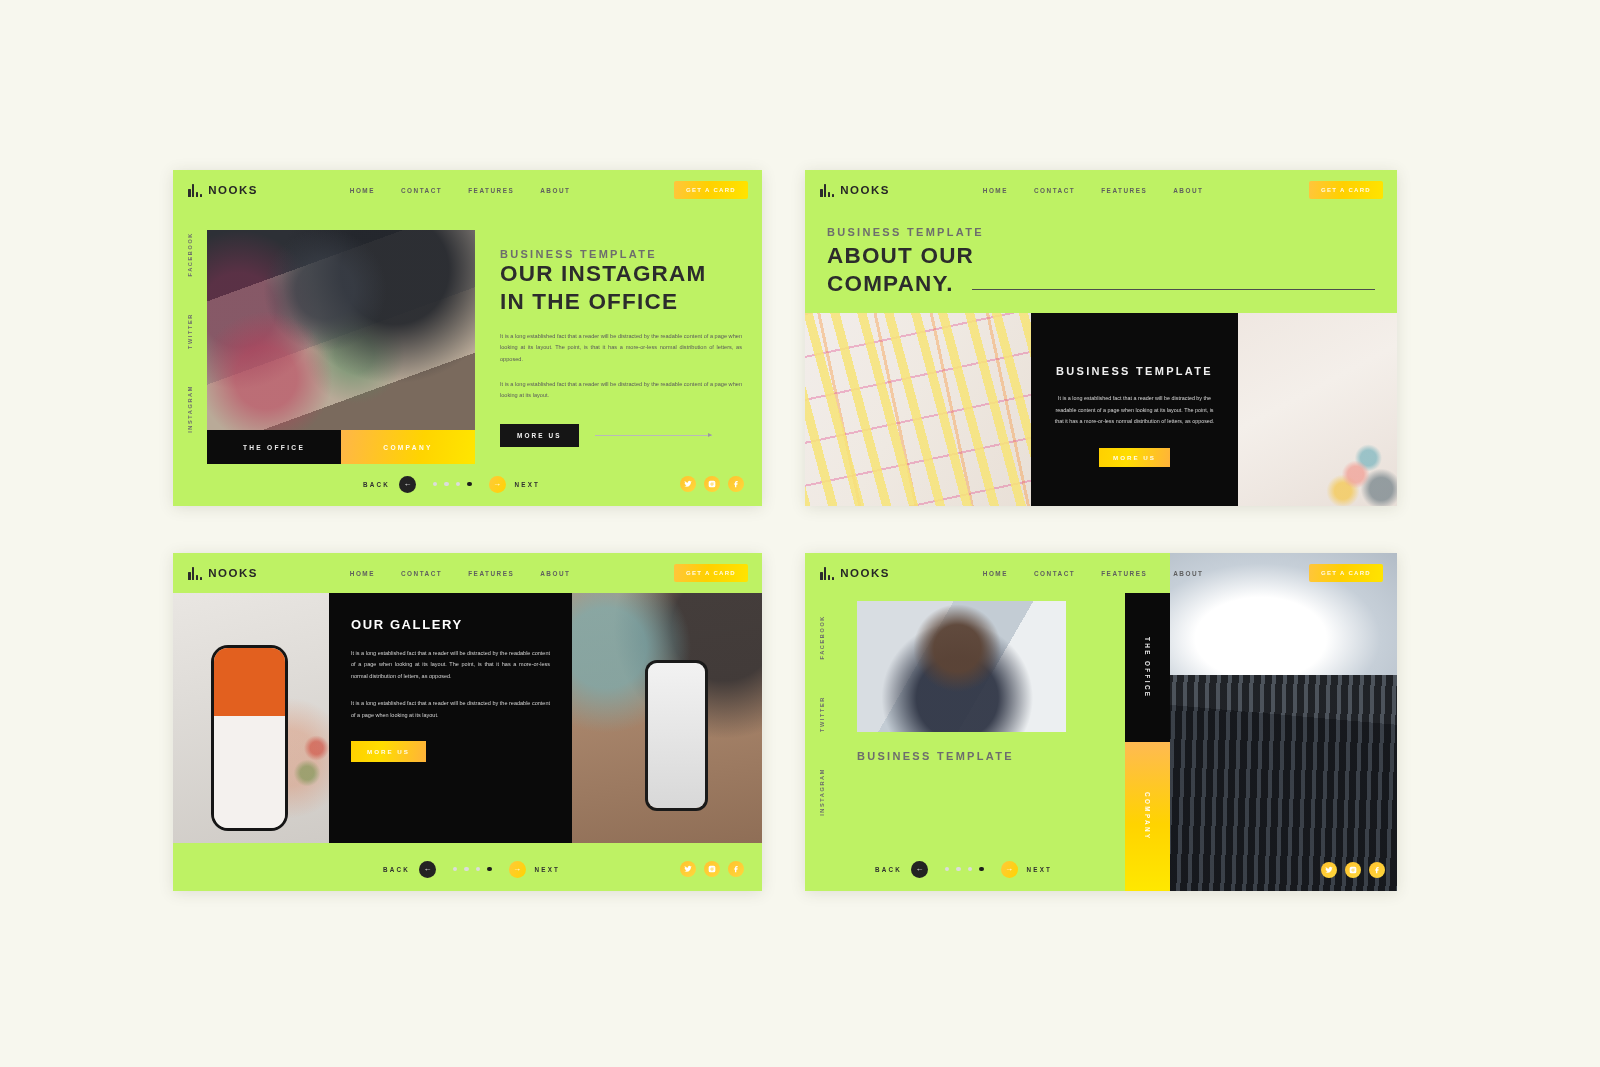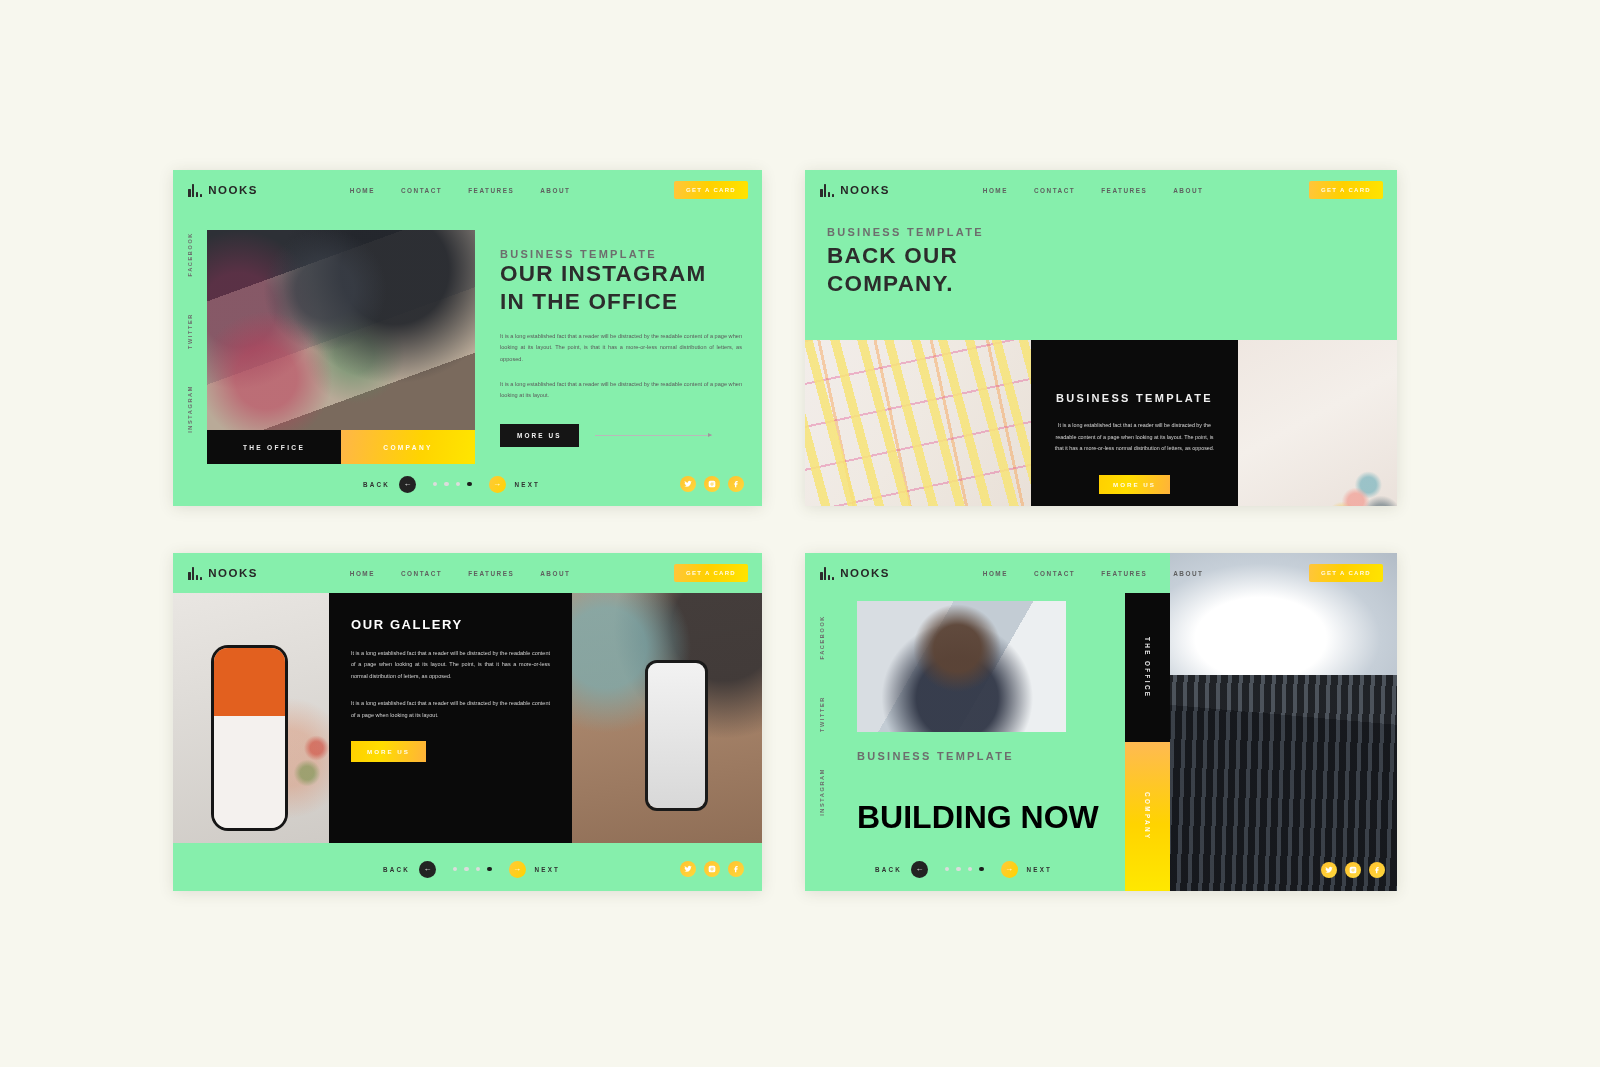--- a/index.html
+++ b/index.html
@@ -7,21 +7,21 @@
     width: 1600px; height: 1067px;
     background: #f7f7ee;
     font-family: "Liberation Sans", sans-serif;
     overflow: hidden;
   }
   .canvas { position: relative; width: 1600px; height: 1067px; }
 
   
   .slide {
     position: absolute;
-    background: #86efac;
+    background: #bef264;
     box-shadow: 0 2px 14px rgba(60,60,40,.13);
     overflow: hidden;
   }
   #slide1 { left: 173px; top: 170px;  width: 589px; height: 336px; }
   #slide2 { left: 805px; top: 170px;  width: 592px; height: 336px; }
   #slide3 { left: 173px; top: 553px;  width: 589px; height: 338px; }
   #slide4 { left: 805px; top: 553px;  width: 592px; height: 338px; }
 
   
   .navbar {
@@ -130,21 +130,21 @@
   }
   .tag-dark { background: #0c0c0c; color: #ededed; }
   .tag-yellow { background: linear-gradient(100deg,#ffb648 0%, #ffd400 60%, #ffe600 100%); color: #fffdf2; }
   .s1-text { flex: 1; padding: 38px 20px 0 25px; }
   #slide1 .body-copy { margin-top: 14px; }
   #slide1 .body-copy + .body-copy { margin-top: 13px; }
   .s1-cta-row { display: flex; align-items: center; gap: 16px; margin-top: 22px; padding-right: 30px; }
 
   
   .s2-head { padding: 16px 22px 14px 22px; }
-  .s2-title-row { display: flex; gap: 18px; flex-direction: column; }
+  .s2-title-row { display: flex; align-items: flex-end; gap: 18px; }
   .s2-title-row .arrow-line { margin-bottom: 9px; background: #4d4d4d; }
   .s2-title-row .arrow-line::after { display: none; }
   .s2-strip { position: relative; display: flex; height: 207px; }
   .s2-strip > div { height: 100%; overflow: hidden; position: relative; }
   .s2-left { width: 226px; }
   .s2-mid {
     width: 207px; background: #0b0b0b; display: flex; flex-direction: column;
     align-items: center; justify-content: center; padding: 0 22px; text-align: center;
   }
   .s2-mid .kicker { color: #efefef; margin-bottom: 16px; }
@@ -362,21 +362,21 @@
         <a href="#">CONTACT</a>
         <a href="#">FEATURES</a>
         <a href="#">ABOUT</a>
       </nav>
       <button class="cta">GET A CARD</button>
     </header>
 
     <div class="s2-head">
       <div class="kicker">BUSINESS TEMPLATE</div>
       <h1 class="headline" style="margin-top:4px;">
-        <span>BACK OUR</span><br>
+        <span>ABOUT OUR</span><br>
         <span class="s2-title-row" style="display:flex;">
           <span>COMPANY.</span>
           <span class="arrow-line"></span>
         </span>
       </h1>
     </div>
 
     <div class="s2-strip">
       <div class="s2-left">
           <div class="ph ph-board"></div>
@@ -491,21 +491,20 @@
     </div>
 
     <div class="s4-body">
       <div class="s4-col">
         <div class="s4-photo">
             <div class="ph ph-agent"></div>
           </div>
         <span class="kicker">BUSINESS TEMPLATE</span>
         <h1>
           <br>
-          <span>BUILDING NOW</span>
         </h1>
       </div>
       <div class="s4-bars">
         <div class="s4-bar-dark">
           <span>THE OFFICE</span>
         </div>
         <div class="s4-bar-yellow">
           <span>COMPANY</span>
         </div>
       </div>

